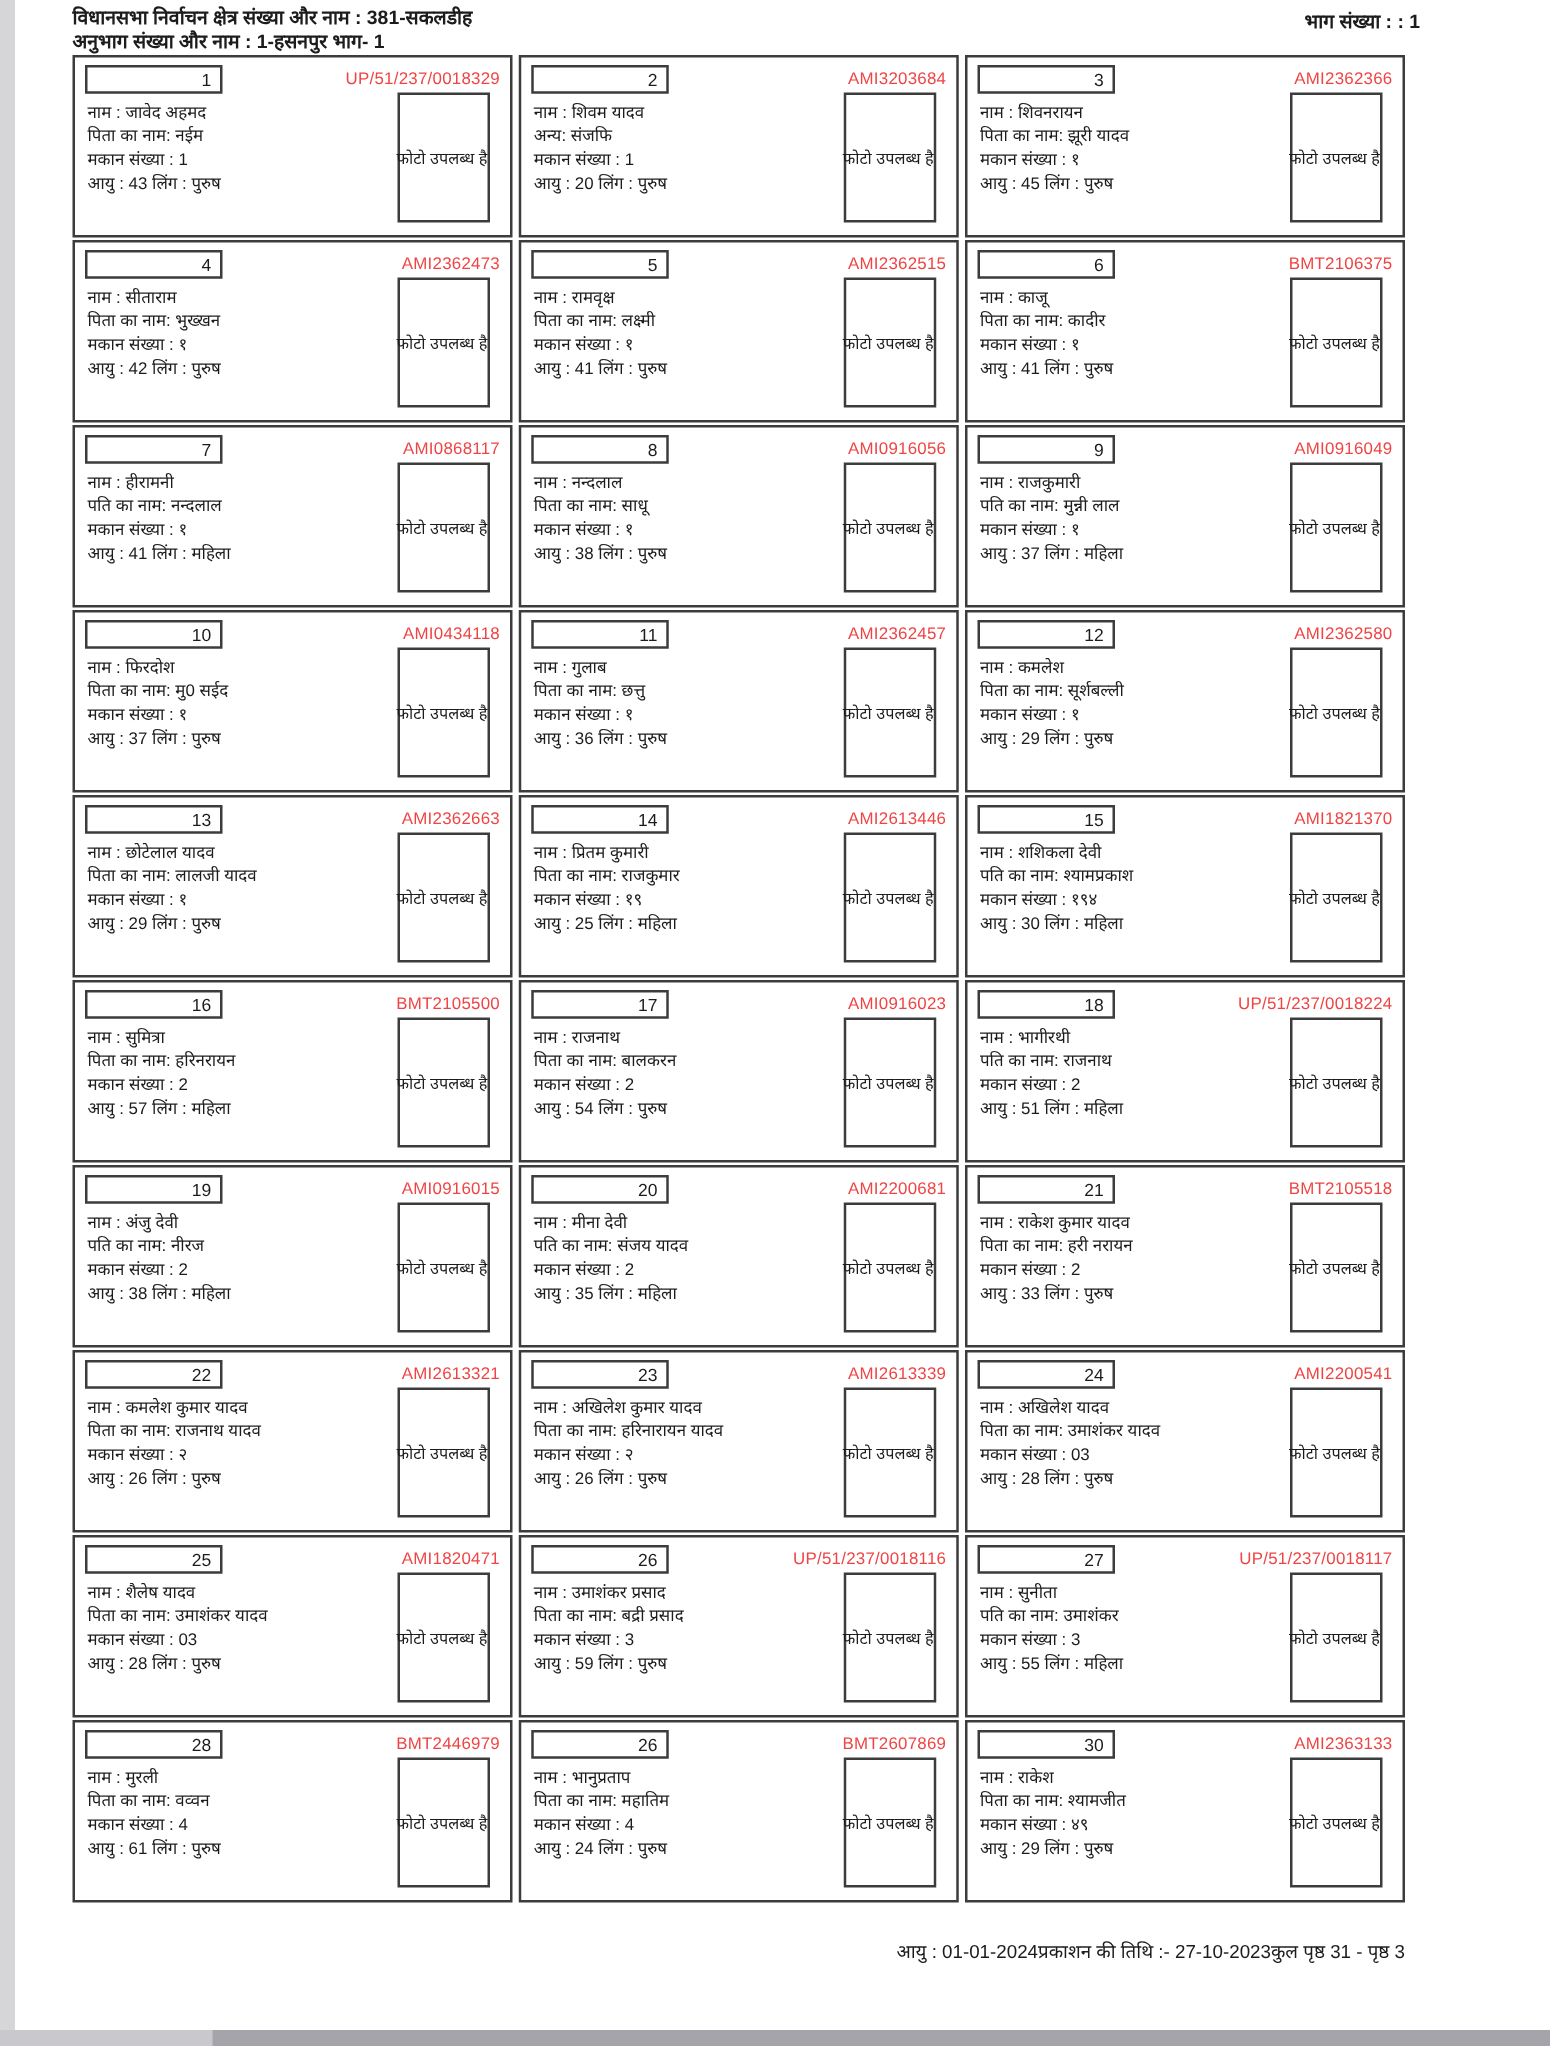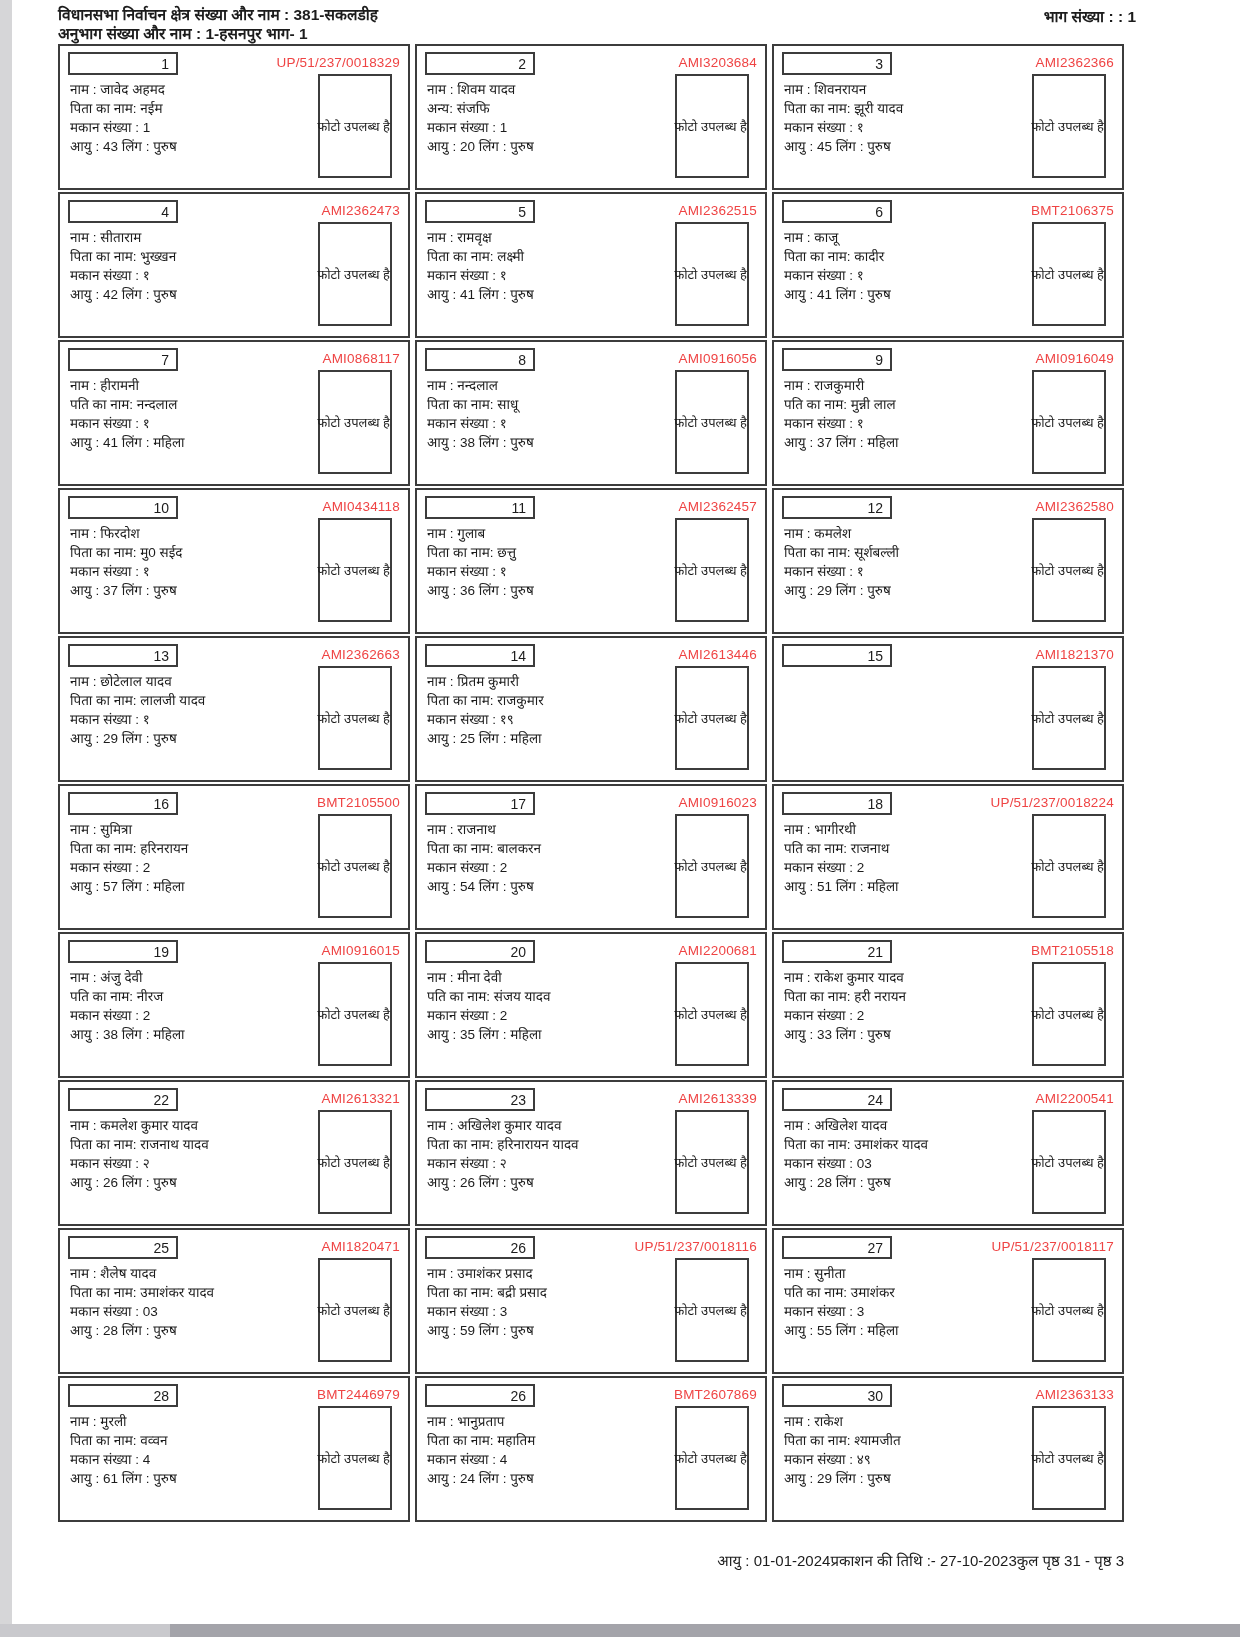--- a/index.html
+++ b/index.html
@@ -311,20 +311,26 @@
     <div class="photo-box">
       <span class="photo-text">फोटो उपलब्ध है</span>
     </div>
   </div>
 
   <div class="card">
     <div class="serial-box">
       <span class="serial">15</span>
     </div>
     <div class="voter-id">AMI1821370</div>
+    <div class="details">
+      <div class="line">नाम : शशिकला देवी</div>
+      <div class="line">पति का नाम: श्यामप्रकाश</div>
+      <div class="line">मकान संख्या : १९४</div>
+      <div class="line">आयु : 30 लिंग : महिला</div>
+    </div>
     <div class="photo-box">
       <span class="photo-text">फोटो उपलब्ध है</span>
     </div>
   </div>
 
   <div class="card">
     <div class="serial-box">
       <span class="serial">16</span>
     </div>
     <div class="voter-id">BMT2105500</div>

